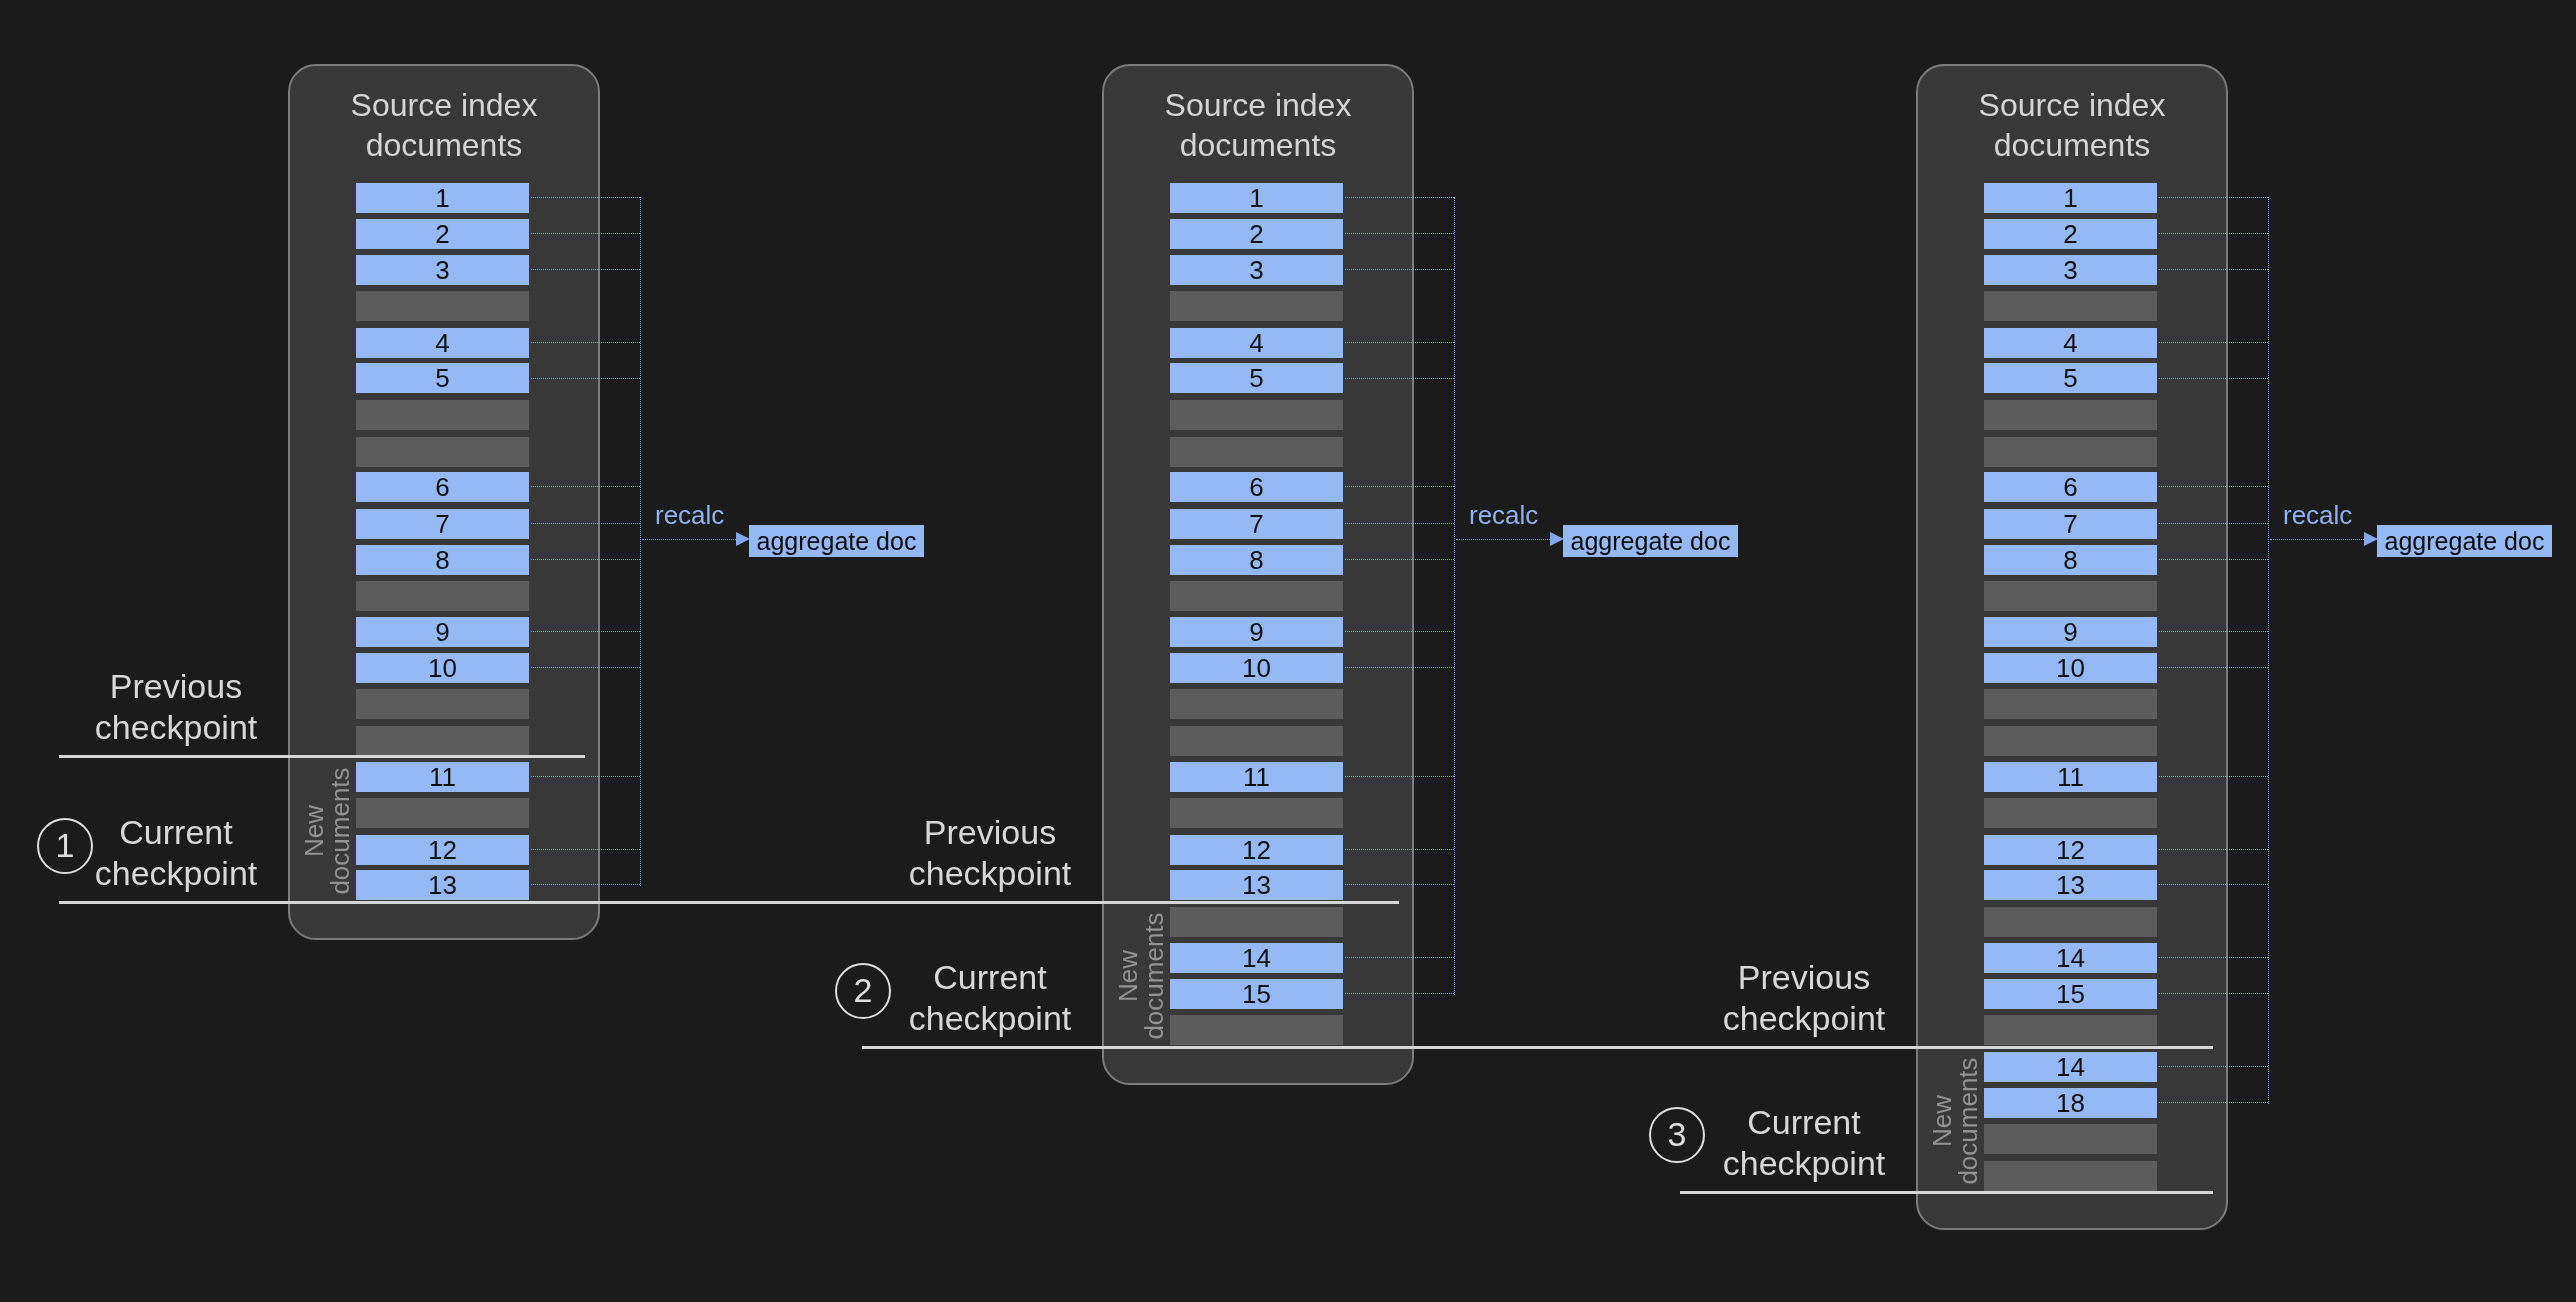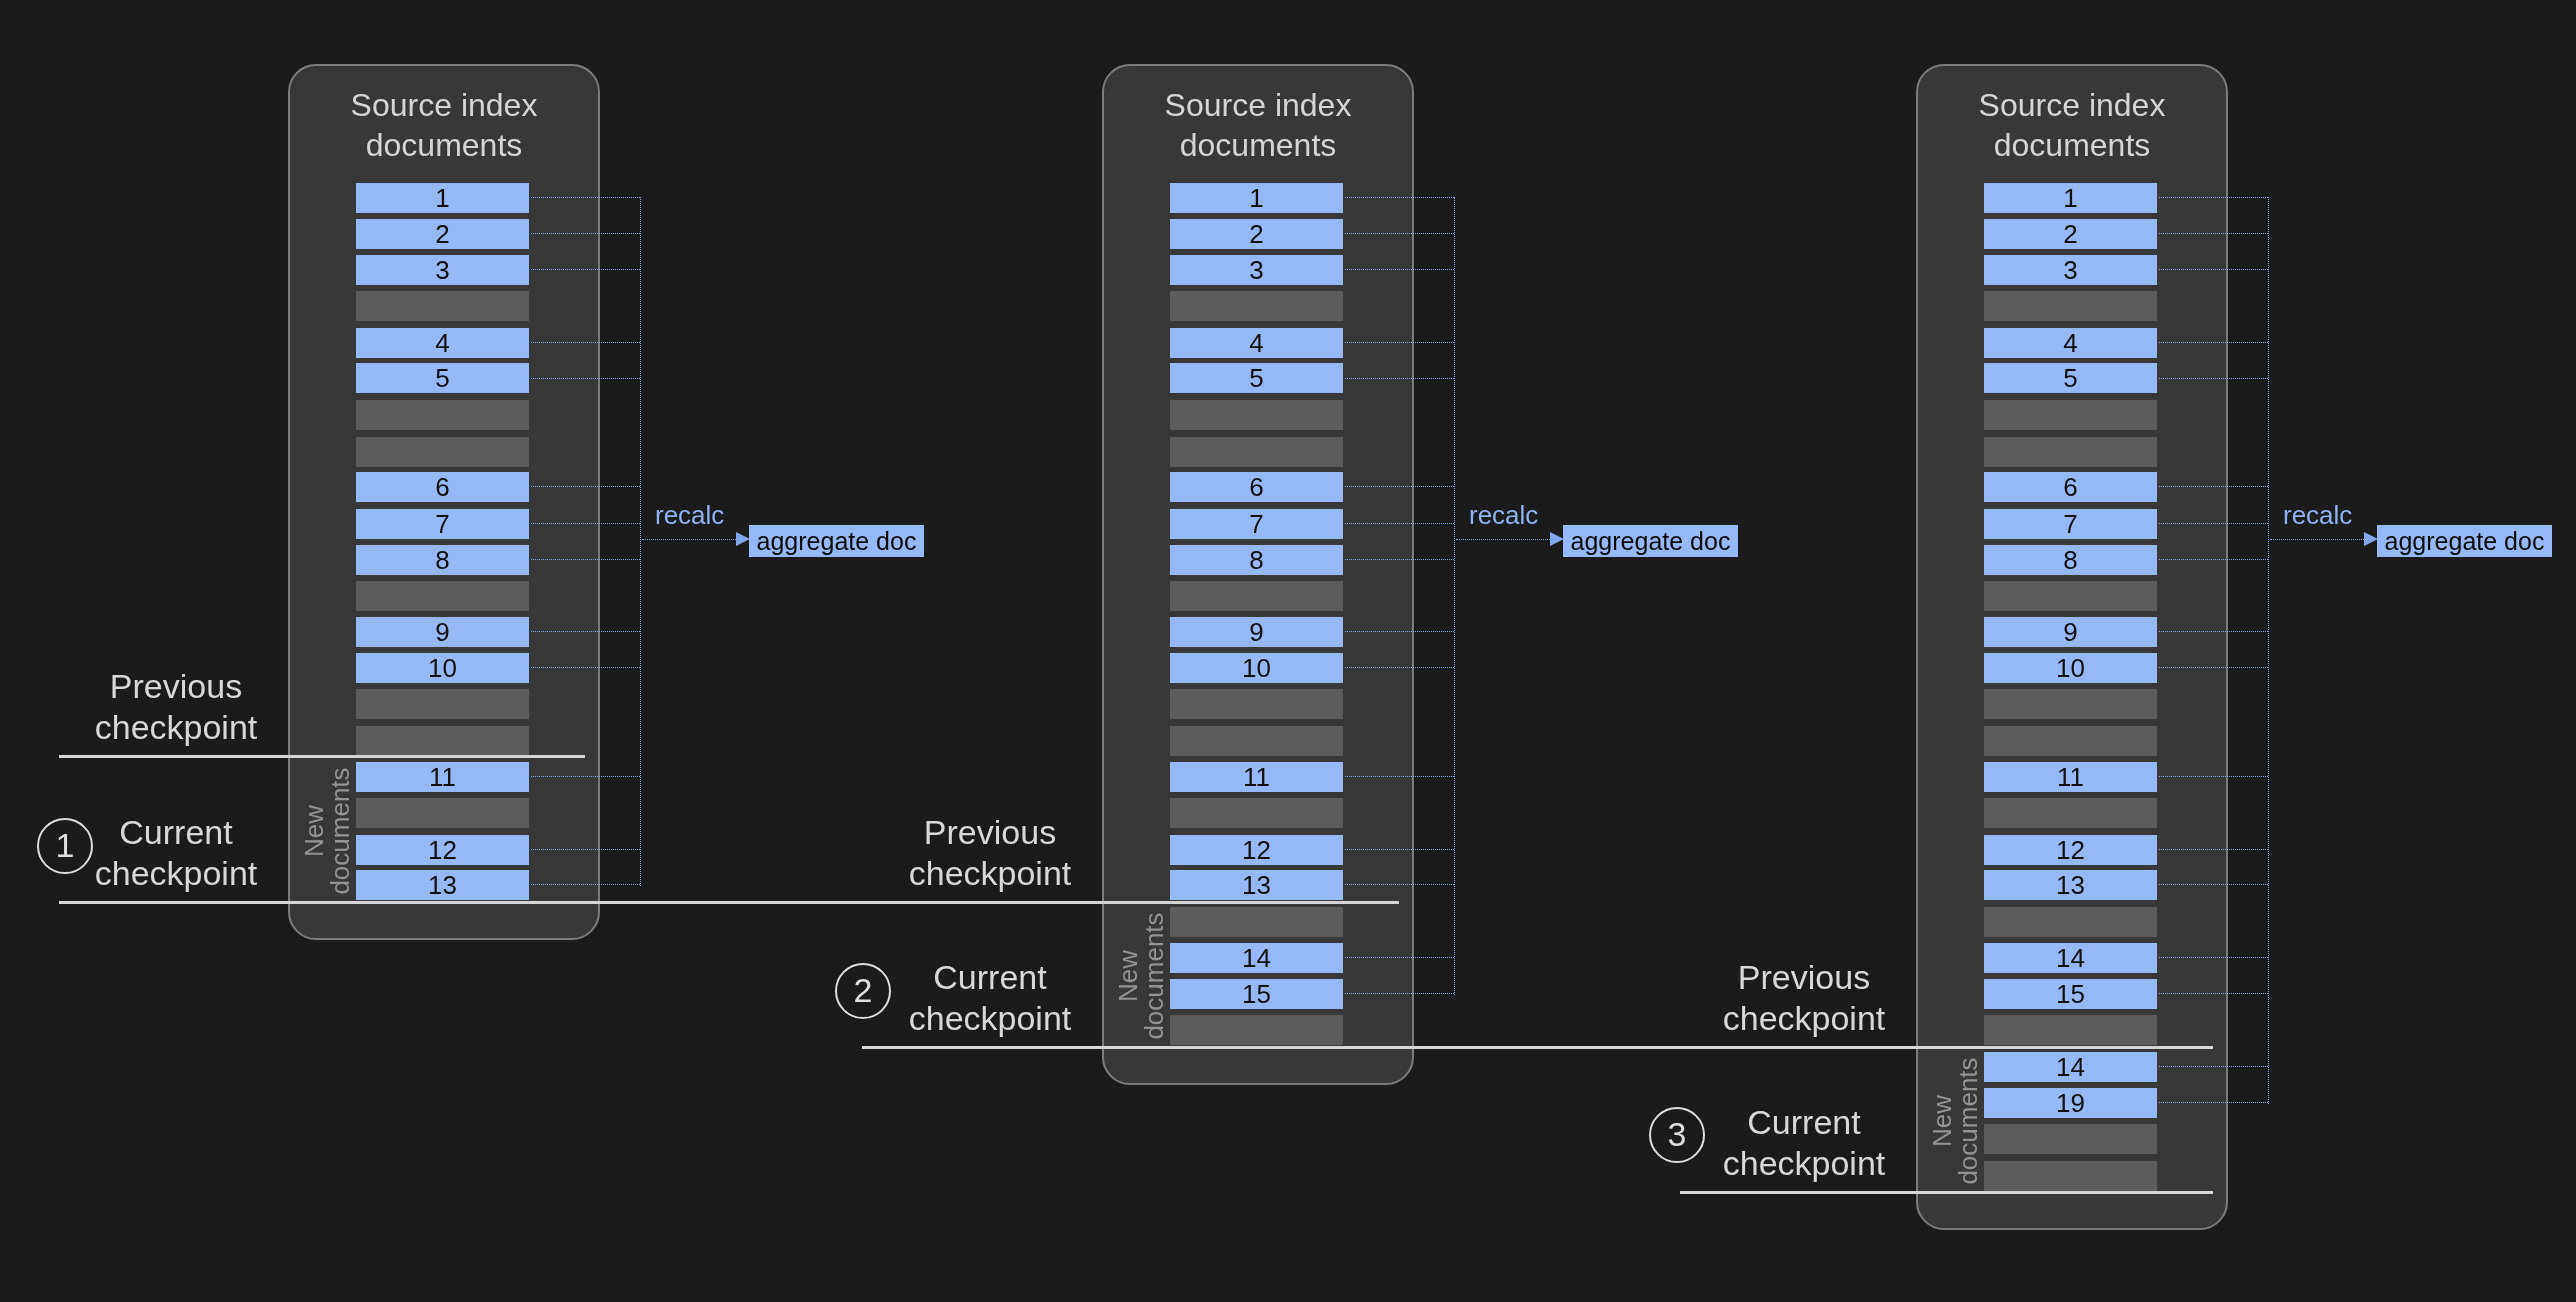--- a/index.html
+++ b/index.html
@@ -230,21 +230,21 @@
     <div class="row-bar" style="left: 1984px; top: 870px; width: 173px;">13</div>
     <div class="stub" style="left: 2159px; top: 884px; width: 109px;"></div>
     <div class="row-bar empty" style="left: 1984px; top: 907px; width: 173px;"></div>
     <div class="row-bar" style="left: 1984px; top: 943px; width: 173px;">14</div>
     <div class="stub" style="left: 2159px; top: 957px; width: 109px;"></div>
     <div class="row-bar" style="left: 1984px; top: 979px; width: 173px;">15</div>
     <div class="stub" style="left: 2159px; top: 993px; width: 109px;"></div>
     <div class="row-bar empty" style="left: 1984px; top: 1015px; width: 173px;"></div>
     <div class="row-bar" style="left: 1984px; top: 1052px; width: 173px;">14</div>
     <div class="stub" style="left: 2159px; top: 1066px; width: 109px;"></div>
-    <div class="row-bar" style="left: 1984px; top: 1088px; width: 173px;">19</div>
+    <div class="row-bar" style="left: 1984px; top: 1088px; width: 173px;">18</div>
     <div class="stub" style="left: 2159px; top: 1102px; width: 109px;"></div>
     <div class="row-bar empty" style="left: 1984px; top: 1124px; width: 173px;"></div>
     <div class="row-bar empty" style="left: 1984px; top: 1161px; width: 173px;"></div>
     <div class="trunk" style="left: 2268px; top: 197px; height: 907px;"></div>
     <div class="recalc" style="left: 2283px; top: 501px;">recalc</div>
     <div class="arrow-line" style="left: 2270px; top: 539px; width: 96px;"></div>
     <div class="arrow-head" style="left: 2364px; top: 532px;"></div>
     <div class="aggregate" style="left: 2377px; top: 525px; width: 175px; height: 32px;">aggregate doc</div>
     <div class="new-docs" style="left: 1955px; top: 1121px;">
       <div>New</div>

